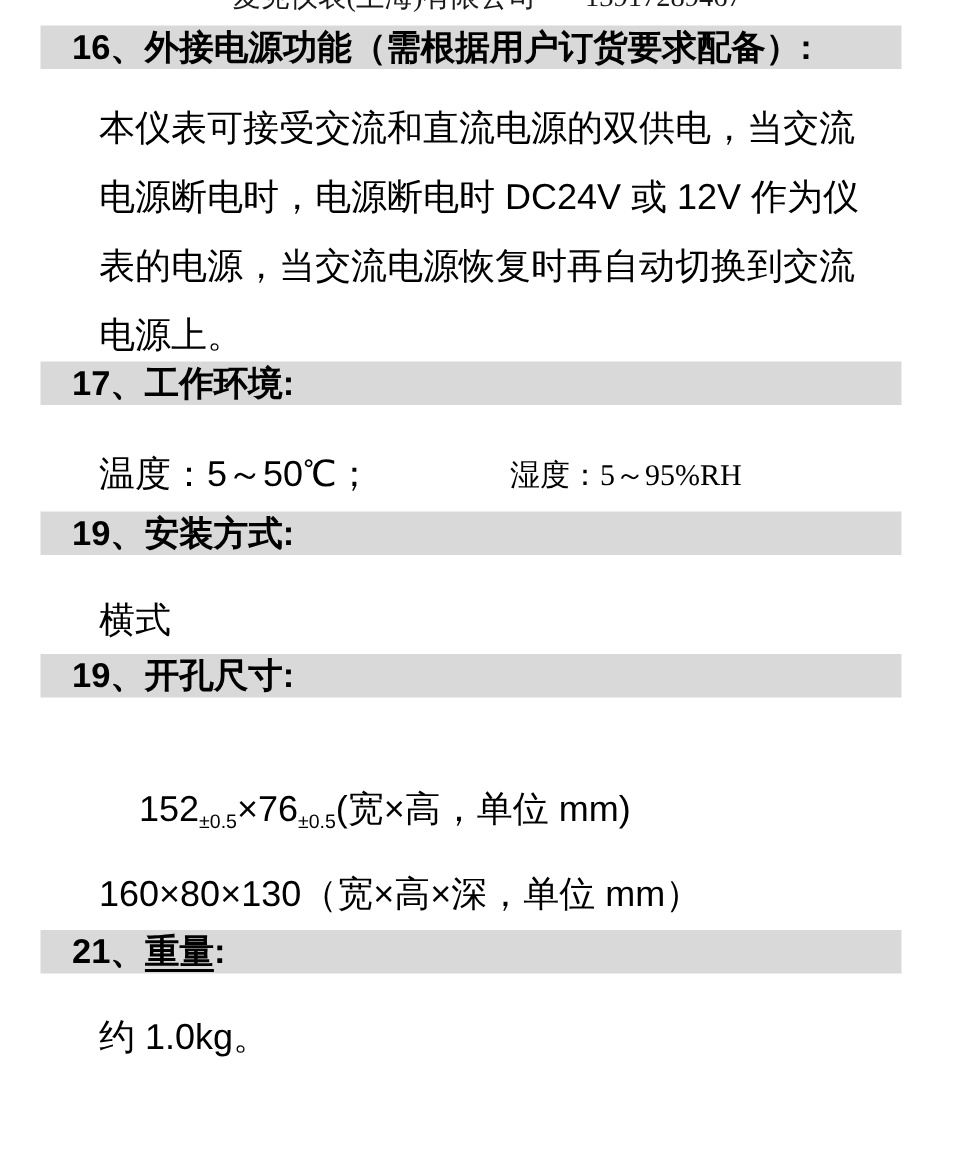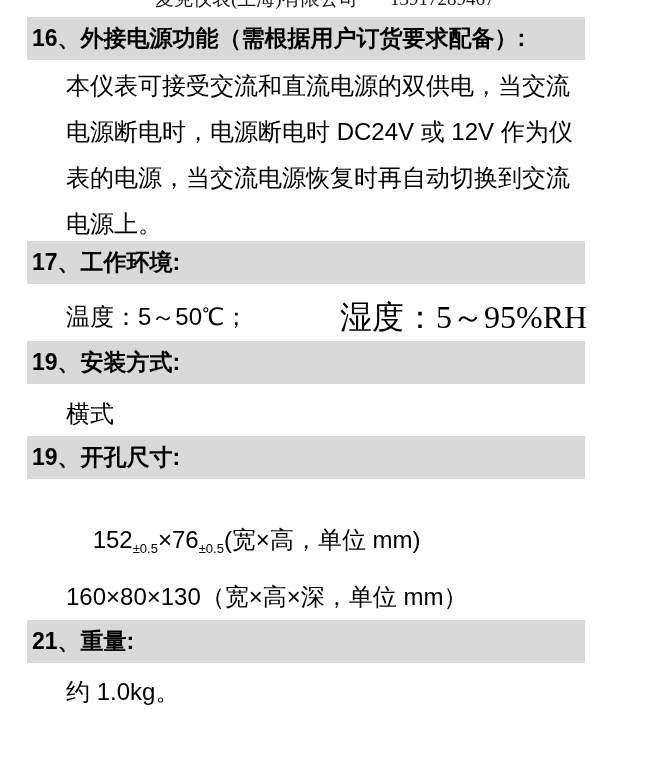--- a/index.html
+++ b/index.html
@@ -22,32 +22,33 @@
     font-family:"Liberation Serif", serif;
   }
   .clip-company{left:155px;}
   .clip-phone{left:390px;}
 
   
   .band{
     position:absolute;
     left:27px;
     width:553px;
-    height:43px;
+    height:29px;
     background:#d9d9d9;
     display:flex;
     align-items:center;
-    padding-left:5px;
+    padding-left:21px;
     box-sizing:content-box;
     font-family:"Liberation Sans", sans-serif;
     font-weight:700;
     font-size:23px;
     white-space:pre;
   }
   .band .ul{
+    text-decoration:underline;
     text-decoration-thickness:2px;
     text-underline-offset:4px;
   }
 
   
   .bodyline{
     position:absolute;
     left:66px;
     font-size:24px;
     line-height:30px;
@@ -56,21 +57,21 @@
   }
   .bodyline sub{
     font-size:13px;
     line-height:0;
     vertical-align:-5px;
   }
   .humidity{
     position:absolute;
     left:340px;
     top:302px;
-    font-size:32px;
+    font-size:20px;
     line-height:30px;
     white-space:pre;
     font-family:"Liberation Serif", serif;
   }
 </style>
 </head>
 <body>
 
 <div class="page">
 

